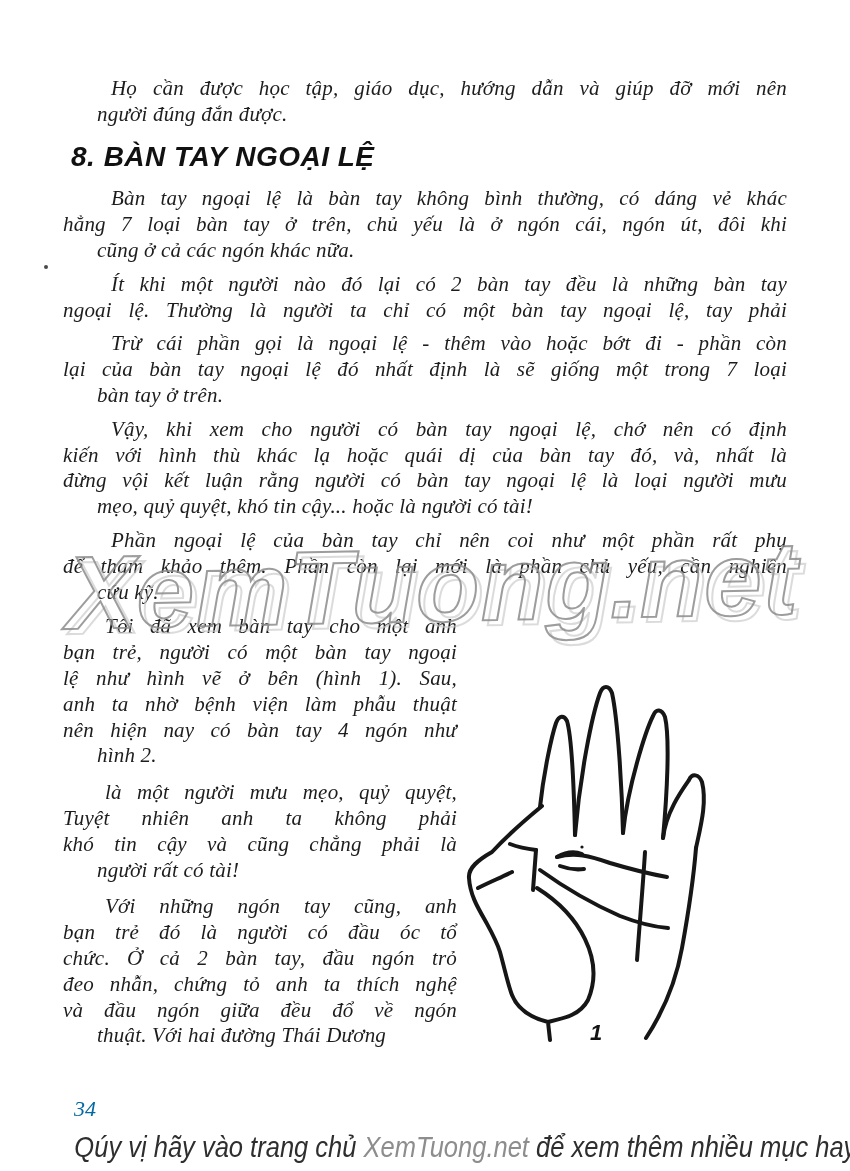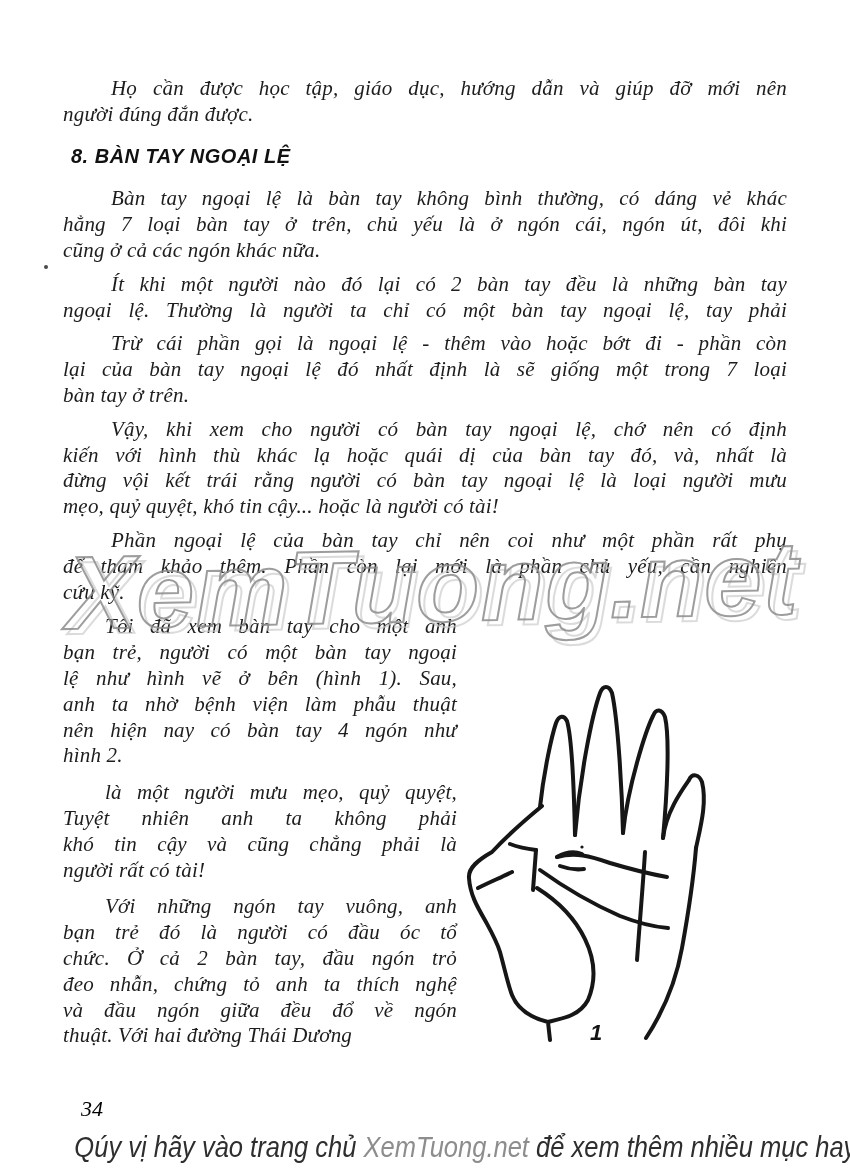--- a/index.html
+++ b/index.html
@@ -17,26 +17,26 @@
     left:63px;top:76px;width:724px;
     font-size:21px;
     line-height:25.8px;
   }
   .para{margin:0 0 8px 0;padding:0;}
   .line{
     text-align:justify;
     text-align-last:justify;
     letter-spacing:.2px;
   }
-  .line.last{text-align-last:left;}
+  .line.last{text-align-last:left;margin-left:34px;}
   .para .line:first-child{text-indent:48px;}
   .heading{
     font-family:"Liberation Sans","DejaVu Sans",sans-serif;
     font-weight:bold;
-    font-size:20px;
+    font-size:28px;
     letter-spacing:.5px;
     margin:16px 0 17px 8px;
     color:#111;
   }
   .columns{display:flex;margin-top:9px;}
   .col-left{width:394px;}
   .col-left .para{margin-bottom:11px;}
   .col-left .para .line:first-child{text-indent:42px;}
   .figure{
     position:absolute;left:460px;top:660px;width:340px;height:400px;
@@ -63,22 +63,22 @@
   .watermark{
     left:66px;top:534px;
     -webkit-text-stroke:2px rgba(140,140,140,.85);
   }
   .watermark-echo{
     left:71px;top:539px;
     -webkit-text-stroke:2px rgba(200,200,200,.65);
     z-index:4;
   }
   .page-number{
-    position:absolute;left:81px;top:1096px;
-    font-size:22px;color:#000000;
+    position:absolute;left:74px;top:1096px;
+    font-size:22px;color:#0369a1;
   }
   .footer{
     position:absolute;left:0;top:1130px;width:850px;
     text-align:center;
   }
   .footer-inner{
     display:inline-block;
     font-family:"Liberation Sans","DejaVu Sans",sans-serif;
     font-size:30px;
     white-space:nowrap;
@@ -116,21 +116,21 @@
         <div class="line">ngoại lệ. Thường là người ta chỉ có một bàn tay ngoại lệ, tay phải</div>
       </div>
     <div class="para">
         <div class="line">Trừ cái phần gọi là ngoại lệ - thêm vào hoặc bớt đi - phần còn</div>
         <div class="line">lại của bàn tay ngoại lệ đó nhất định là sẽ giống một trong 7 loại</div>
         <div class="line last">bàn tay ở trên.</div>
       </div>
     <div class="para">
         <div class="line">Vậy, khi xem cho người có bàn tay ngoại lệ, chớ nên có định</div>
         <div class="line">kiến với hình thù khác lạ hoặc quái dị của bàn tay đó, và, nhất là</div>
-        <div class="line">đừng vội kết trái rằng người có bàn tay ngoại lệ là loại người mưu</div>
+        <div class="line">đừng vội kết luận rằng người có bàn tay ngoại lệ là loại người mưu</div>
         <div class="line last">mẹo, quỷ quyệt, khó tin cậy... hoặc là người có tài!</div>
       </div>
     <div class="para">
         <div class="line">Phần ngoại lệ của bàn tay chỉ nên coi như một phần rất phụ</div>
         <div class="line">để tham khảo thêm. Phần còn lại mới là phần chủ yếu, cần nghiên</div>
         <div class="line last">cứu kỹ.</div>
       </div>
 
     <div class="columns">
       <div class="col-left">
@@ -142,21 +142,21 @@
             <div class="line">nên hiện nay có bàn tay 4 ngón như</div>
             <div class="line last">hình 2.</div>
           </div>
         <div class="para">
             <div class="line">là một người mưu mẹo, quỷ quyệt,</div>
             <div class="line">Tuyệt nhiên anh ta không phải</div>
             <div class="line">khó tin cậy và cũng chẳng phải là</div>
             <div class="line last">người rất có tài!</div>
           </div>
         <div class="para">
-            <div class="line">Với những ngón tay vuông, anh</div>
+            <div class="line">Với những ngón tay cũng, anh</div>
             <div class="line">bạn trẻ đó là người có đầu óc tổ</div>
             <div class="line">chức. Ở cả 2 bàn tay, đầu ngón trỏ</div>
             <div class="line">đeo nhẫn, chứng tỏ anh ta thích nghệ</div>
             <div class="line">và đầu ngón giữa đều đổ về ngón</div>
             <div class="line last">thuật. Với hai đường Thái Dương</div>
           </div>
       </div>
     </div>
   </div>
 

